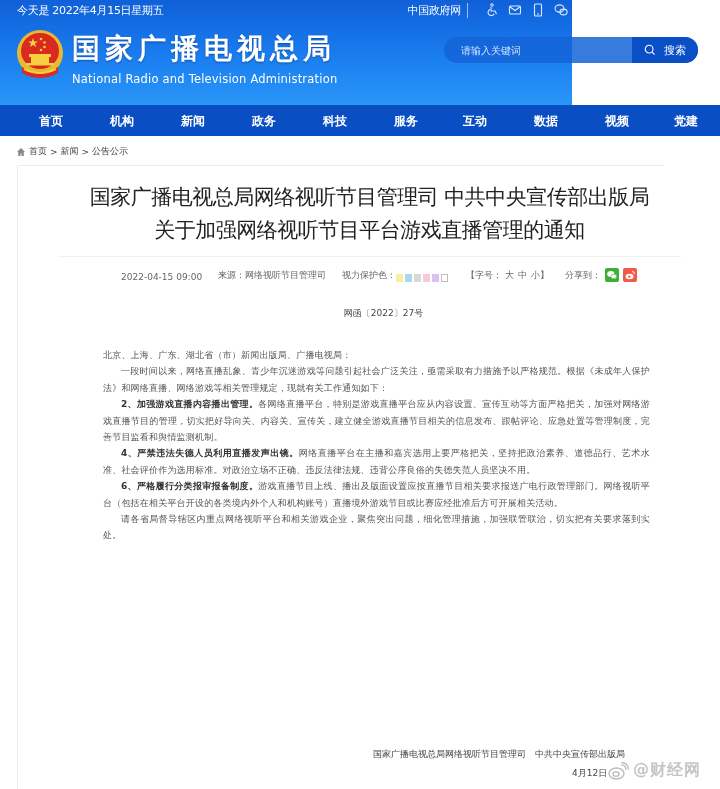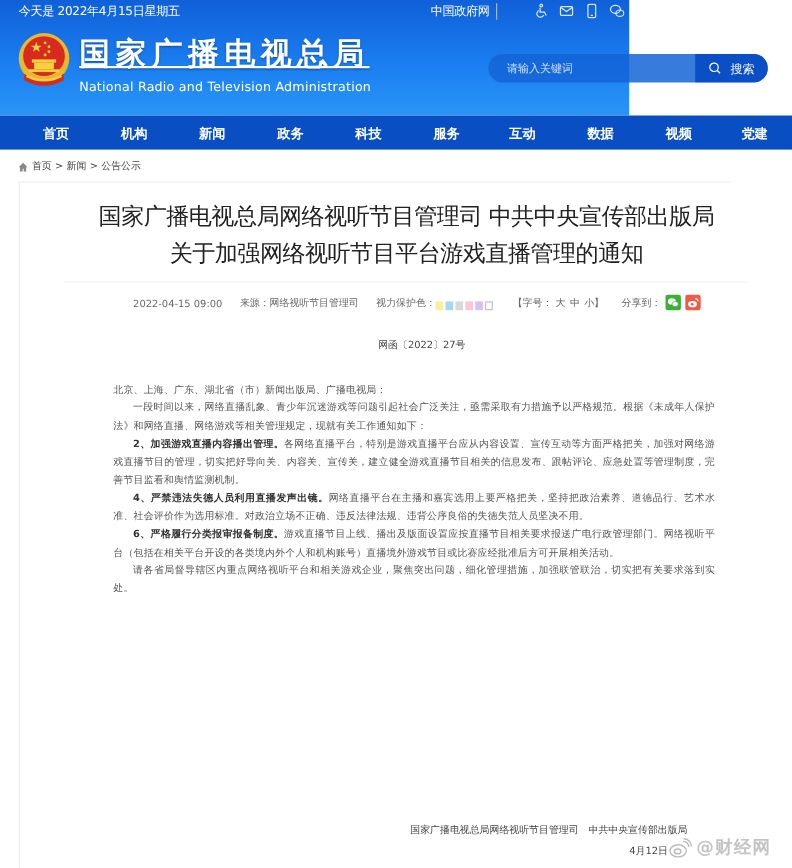--- a/index.html
+++ b/index.html
@@ -8,35 +8,35 @@
 
   
   .header {
     position: absolute; left: 0; top: 0; width: 572px; height: 105px;
     background: linear-gradient(180deg, #1060d8 0%, #1a7ef0 55%, #2a96f8 100%);
   }
   .header .date {
     position: absolute; left: 17px; top: 3px; font-size: 11px; color: #fff; letter-spacing: -0.3px;
   }
   .top-links { position: absolute; right: 4px; top: 2px; display: flex; align-items: center; height: 16px; }
-  .top-links .gov { font-size: 11px; color: #fff; padding-right: 6px; border-right: 1px solid rgba(255,255,255,0.6); margin-right: 24px; letter-spacing: -0.3px; }
+  .top-links .gov { font-size: 11px; color: #fff; padding-right: 6px; border-right: 1px solid rgba(255,255,255,0.6); margin-right: 8px; letter-spacing: -0.3px; }
   .top-links .ico { width: 14px; height: 14px; margin-left: 9px; display: flex; align-items: center; justify-content: center; }
   .top-links svg { width: 14px; height: 14px; }
 
   .emblem { position: absolute; left: 16px; top: 29px; width: 48px; height: 50px; }
   .site-title {
     position: absolute; left: 72px; top: 30px; font-size: 28px; font-weight: bold; color: #fff;
-    letter-spacing: 5px; text-shadow: 0 1px 2px rgba(0,0,40,0.35); font-family: "DejaVu Sans", sans-serif; text-decoration: underline;
+    letter-spacing: 5px; text-shadow: 0 1px 2px rgba(0,0,40,0.35); font-family: "DejaVu Sans", sans-serif;
   }
   .site-sub {
     position: absolute; left: 72px; top: 72px; font-size: 11.5px; color: #fff; letter-spacing: 0.2px;
   }
 
   .search {
-    position: absolute; left: 444px; top: 49px; width: 254px; height: 26px; border-radius: 13px; overflow: hidden;
+    position: absolute; left: 444px; top: 37px; width: 254px; height: 26px; border-radius: 13px; overflow: hidden;
     display: flex; background: rgba(20,100,215,0.85);
   }
   .search input {
     flex: 1; border: none; outline: none; background: transparent; color: #fff; font-size: 10px;
     padding-left: 17px; font-family: "DejaVu Sans", sans-serif;
   }
   .search input::placeholder { color: #cfe2ff; }
   .search .btn {
     width: 66px; background: #0b4fc7; display: flex; align-items: center; justify-content: center;
     color: #fff; font-size: 11px; gap: 8px; cursor: pointer;

